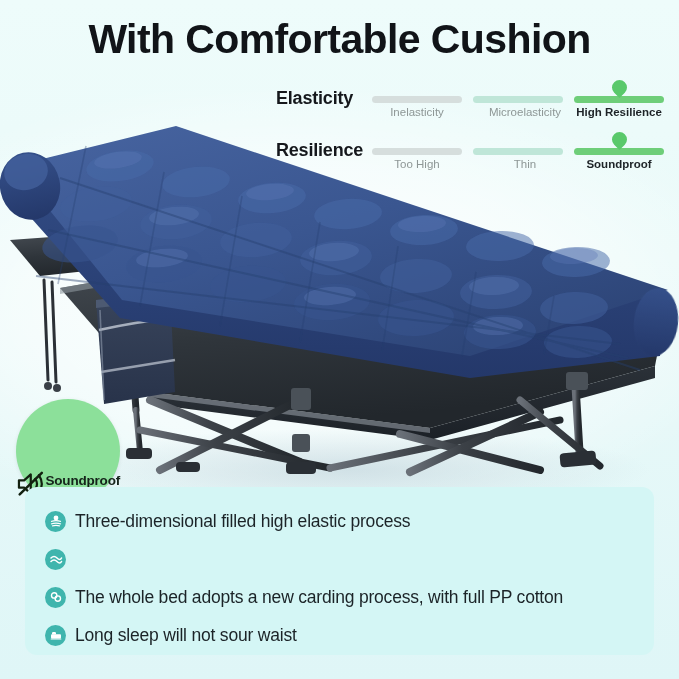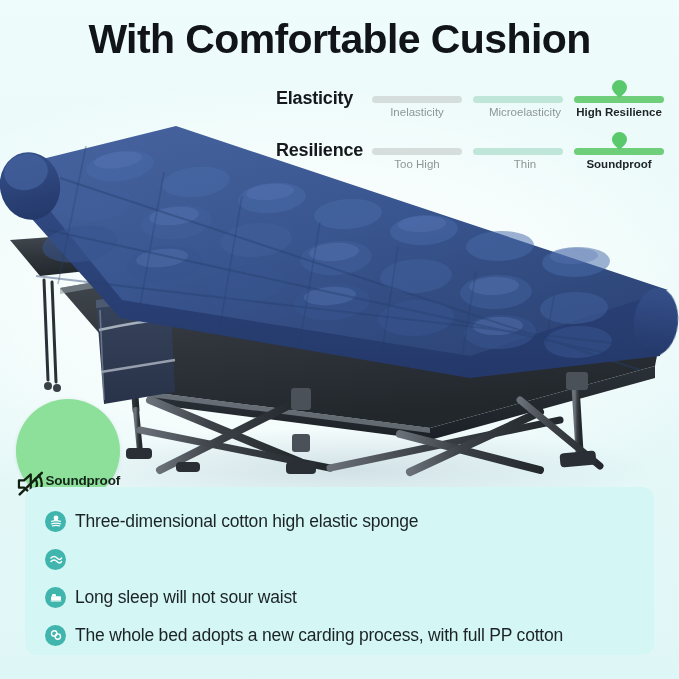--- a/index.html
+++ b/index.html
@@ -418,47 +418,47 @@
 
     <div class="feature">
       <span class="f-icon">
         <svg width="14" height="14" viewBox="0 0 14 14">
           <circle cx="7" cy="4" r="2.4" fill="#fff"></circle>
           <path d="M2,7.5 Q7,5.8 12,7.5" stroke="#fff" stroke-width="1.3" fill="none"></path>
           <path d="M2,10 Q7,8.3 12,10" stroke="#fff" stroke-width="1.3" fill="none"></path>
           <path d="M3,12 Q7,10.6 11,12" stroke="#fff" stroke-width="1.2" fill="none"></path>
         </svg>
       </span>
-      <span class="f-text"><span class="em">Three-dimensional</span><span> cotton high elastic sponge</span></span>
+      <span class="f-text"><span class="em">Three-dimensional</span><span> filled high elastic process</span></span>
     </div>
 
     <div class="feature">
       <span class="f-icon">
         <svg width="14" height="14" viewBox="0 0 14 14">
           <path d="M2,6 Q5,3 8,6 Q11,9 12.5,6" stroke="#fff" stroke-width="1.6" fill="none" stroke-linecap="round"></path>
           <path d="M2,9.5 Q5,6.5 8,9.5 Q11,12.5 12.5,9.5" stroke="#fff" stroke-width="1.6" fill="none" stroke-linecap="round"></path>
         </svg>
       </span>
+    </div>
+
+    <div class="feature">
+      <span class="f-icon">
+        <svg width="14" height="14" viewBox="0 0 14 14">
+          <circle cx="5.2" cy="5.4" r="2.7" fill="none" stroke="#fff" stroke-width="1.4"></circle>
+          <circle cx="8.8" cy="8.6" r="2.7" fill="none" stroke="#fff" stroke-width="1.4"></circle>
+        </svg>
+      </span>
+      <span class="f-text"><span class="em"></span><span>The whole bed adopts a new carding process, with full PP cotton</span></span>
     </div>
 
     <div class="feature">
       <span class="f-icon">
         <svg width="14" height="14" viewBox="0 0 14 14">
           <rect x="2" y="6.2" width="10" height="4.2" rx="1" fill="#fff"></rect>
           <rect x="3" y="4" width="4" height="2.6" rx="1.2" fill="#fff"></rect>
           <rect x="1.6" y="10.4" width="10.8" height="1.2" rx="0.6" fill="#fff"></rect>
         </svg>
       </span>
       <span class="f-text"><span class="em"></span><span>Long sleep will not sour waist</span></span>
     </div>
 
-    <div class="feature">
-      <span class="f-icon">
-        <svg width="14" height="14" viewBox="0 0 14 14">
-          <circle cx="5.2" cy="5.4" r="2.7" fill="none" stroke="#fff" stroke-width="1.4"></circle>
-          <circle cx="8.8" cy="8.6" r="2.7" fill="none" stroke="#fff" stroke-width="1.4"></circle>
-        </svg>
-      </span>
-      <span class="f-text"><span class="em"></span><span>The whole bed adopts a new carding process, with full PP cotton</span></span>
-    </div>
-
   </div>
 </div>
 
 </body></html>

